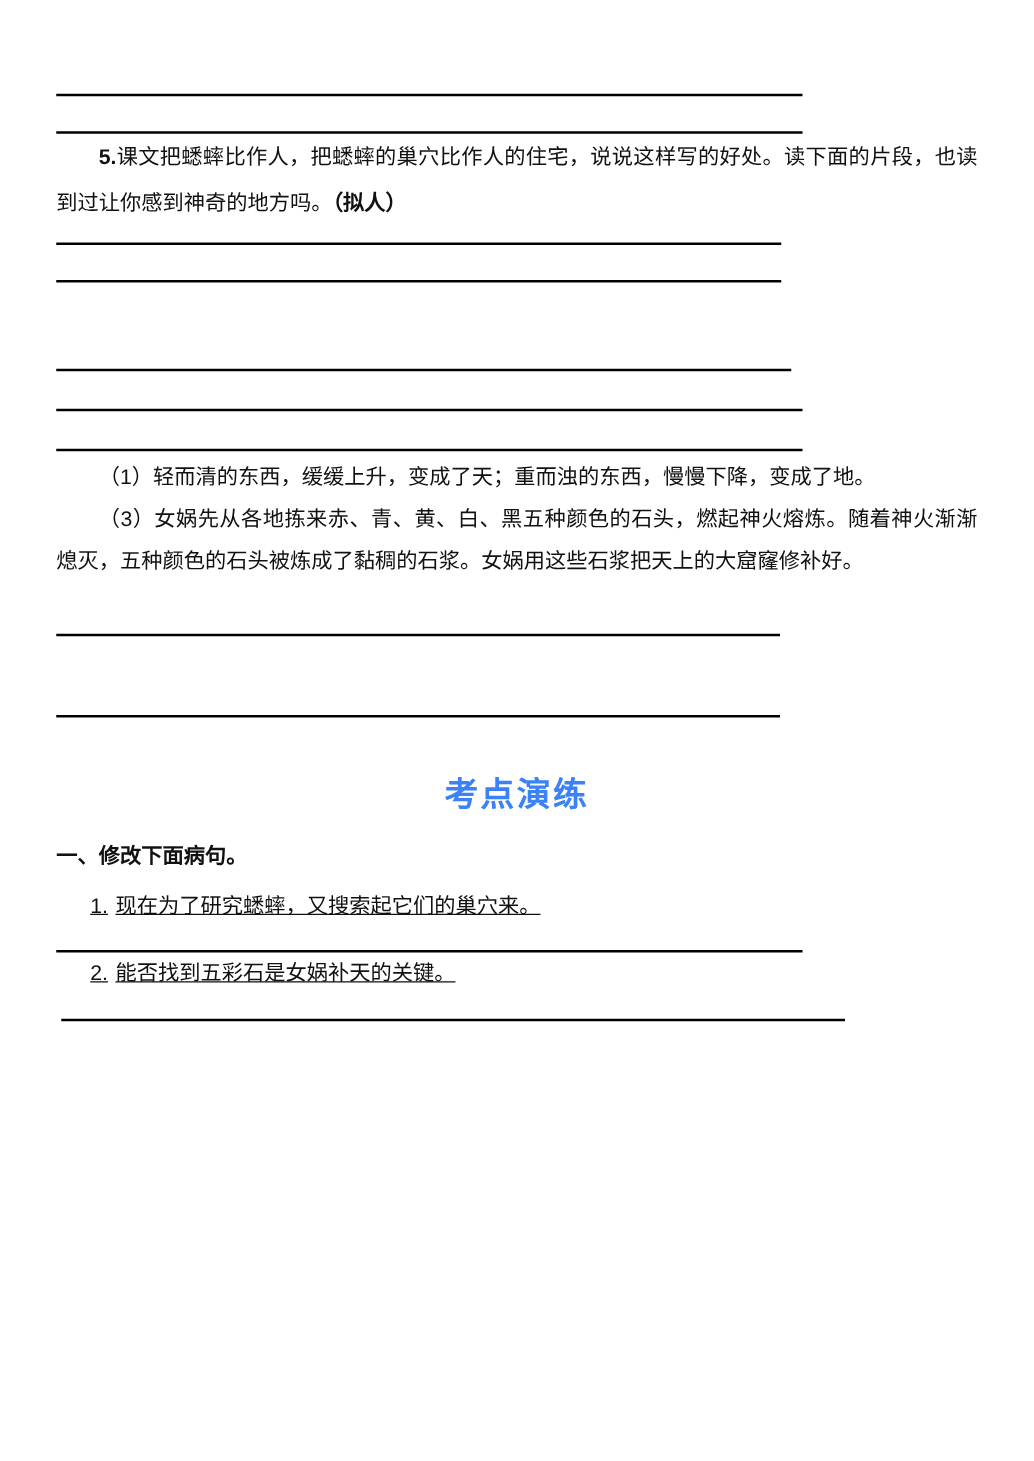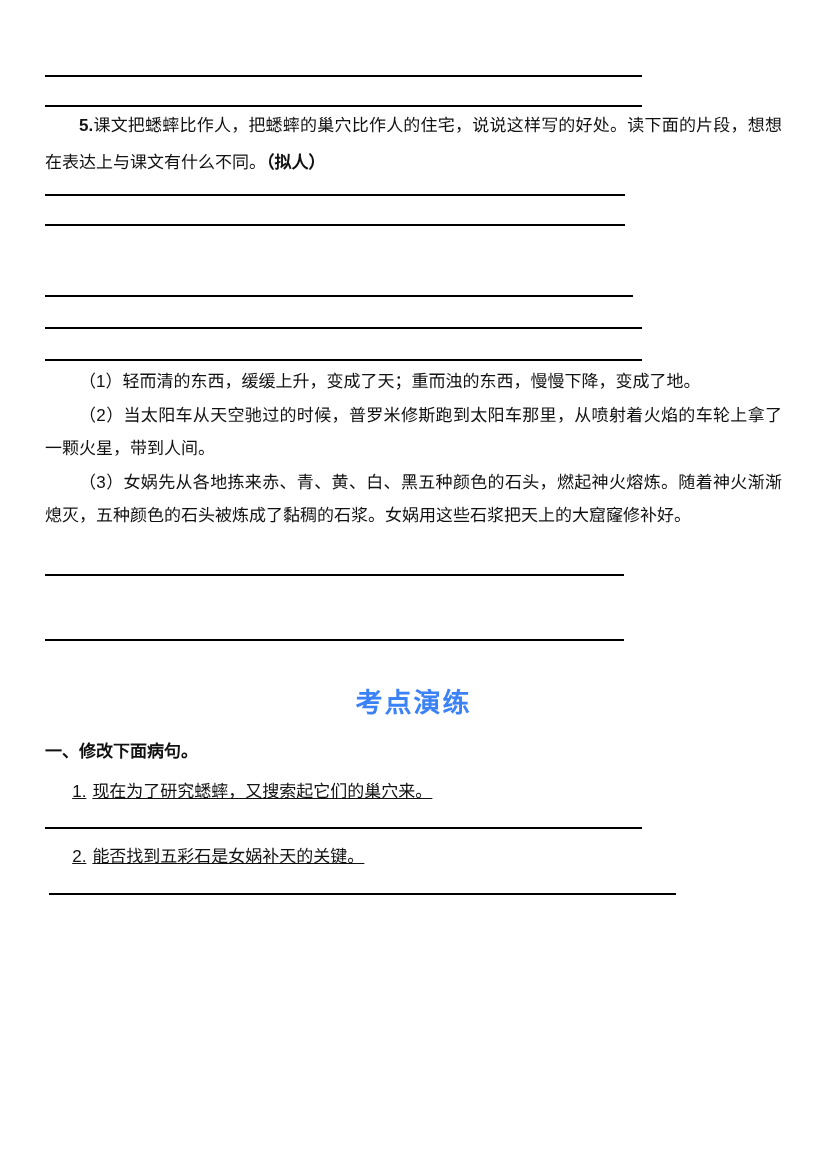--- a/index.html
+++ b/index.html
@@ -32,21 +32,21 @@
   .mt69 { margin-top: 69px; }
   .mt63 { margin-top: 63px; }
   .mt44 { margin-top: 44px; }
   .mt42 { margin-top: 42px; }
   .mt30 { margin-top: 30px; }
   .mt28 { margin-top: 28px; }
   .mt20 { margin-top: 20px; }
   .mt19 { margin-top: 19px; }
   .mt14 { margin-top: 14px; }
   .mt13 { margin-top: 13px; }
-  .mt11 { margin-top: 11px; }
+  .mt11 { }
   .mt7  { margin-top: 7px;  }
   .mt4  { margin-top: 4px;  }
   .mt2  { margin-top: 2px;  }
   .mt1  { margin-top: 1px;  }
 
   .q5 { line-height: 37px; text-indent: 2em; }
   .indent2 { text-indent: 2em; }
   .bold { font-weight: bold; }
 
   .big-heading {
@@ -62,35 +62,34 @@
 </style>
 </head>
 <body>
 
 <div class="page">
   <div class="content">
 
     <div class="rule r-top mt75"></div>
     <div class="rule r-top mt28"></div>
 
-    <p class="q5"><span class="bold">5.</span><span>课文把蟋蟀比作人，把蟋蟀的巢穴比作人的住宅，说说这样写的好处。读下面的片段，想想在表达上与课文有什么不同。</span><span class="bold">（拟人）</span></p>
+    <p class="q5"><span class="bold">5.</span><span>课文把蟋蟀比作人，把蟋蟀的巢穴比作人的住宅，说说这样写的好处。读下面的片段，也读到过让你感到神奇的地方吗。</span><span class="bold">（拟人）</span></p>
 
 
     <div class="rule r-mid-a mt13"></div>
     <div class="rule r-mid-a mt28"></div>
 
     <div class="rule r-mid-b1 mt69"></div>
     <div class="rule r-mid-b mt30"></div>
     <div class="rule r-mid-b mt30"></div>
 
 
 
     <p class="indent2 mt4"><span>（1）</span><span>轻而清的东西，缓缓上升，变成了天；重而浊的东西，慢慢下降，变成了地。</span></p>
 
-    <p class="indent2 mt1"><span>（2）</span><span>当太阳车从天空驰过的时候，普罗米修斯跑到太阳车那里，从喷射着火焰的车轮上拿了一颗火星，带到人间。</span></p>
 
     <p class="indent2 mt1"><span>（3）</span><span>女娲先从各地拣来赤、青、黄、白、黑五种颜色的石头，燃起神火熔炼。随着神火渐渐熄灭，五种颜色的石头被炼成了黏稠的石浆。女娲用这些石浆把天上的大窟窿修补好。</span></p>
 
     <div class="rule r-low mt42"></div>
     <div class="rule r-low mt63"></div>
 
     <div class="big-heading mt44">考点演练</div>
 
     <p class="bold mt14">一、修改下面病句。</p>
 

